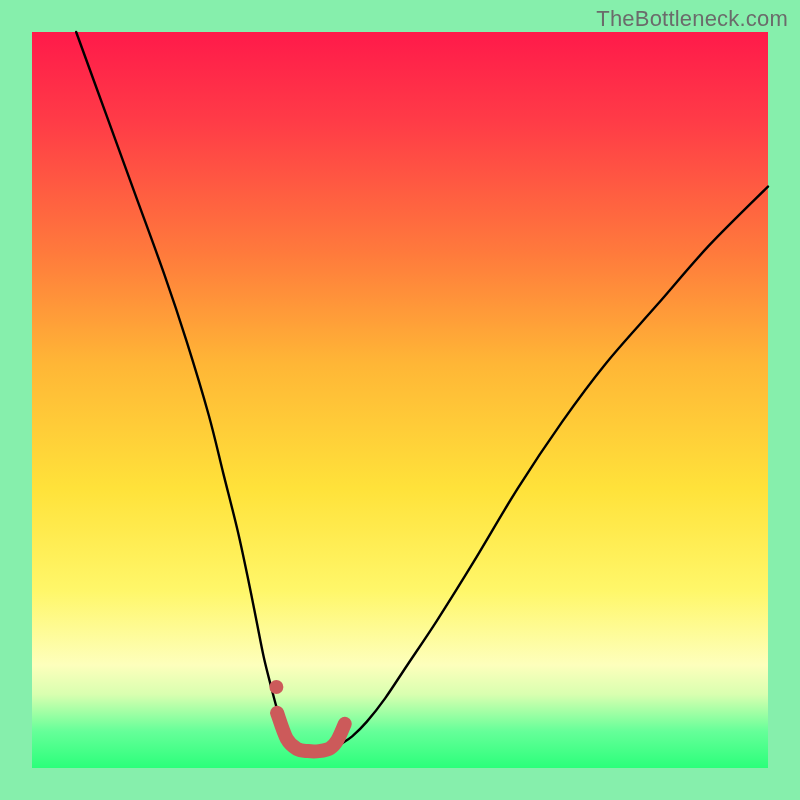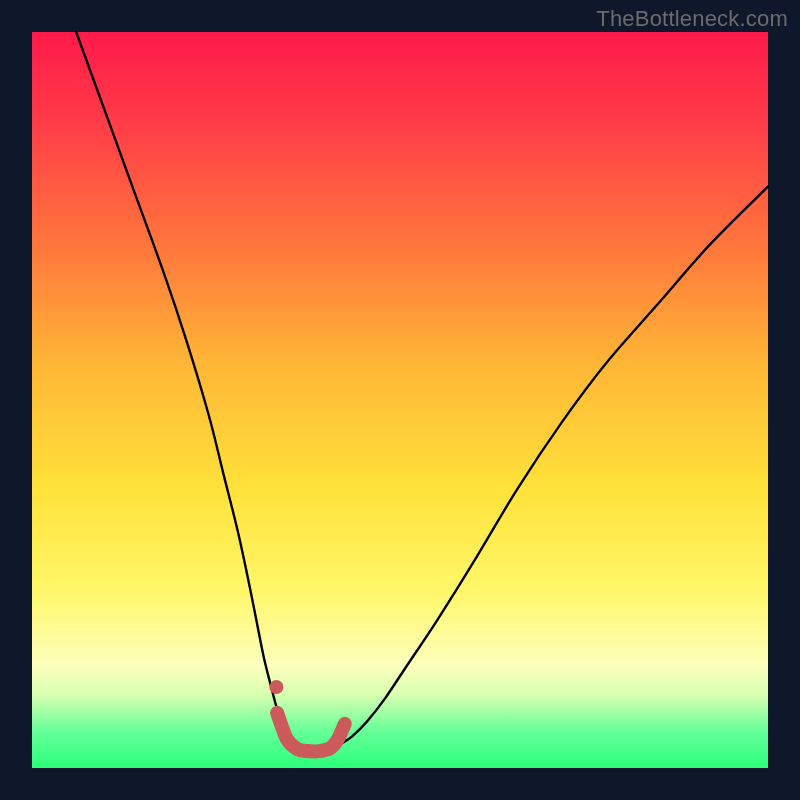--- a/index.html
+++ b/index.html
@@ -10,21 +10,21 @@
     background: #000;
     overflow: hidden;
     font-family: Arial, Helvetica, sans-serif;
   }
   .frame {
     position: absolute;
     left: 0;
     top: 0;
     width: 800px;
     height: 800px;
-    background: #0f172a;
+    background: #86efac;
   }
   .plot {
     position: absolute;
     left: 32px;
     top: 32px;
     width: 736px;
     height: 736px;
     
     background: linear-gradient(
       to bottom,

